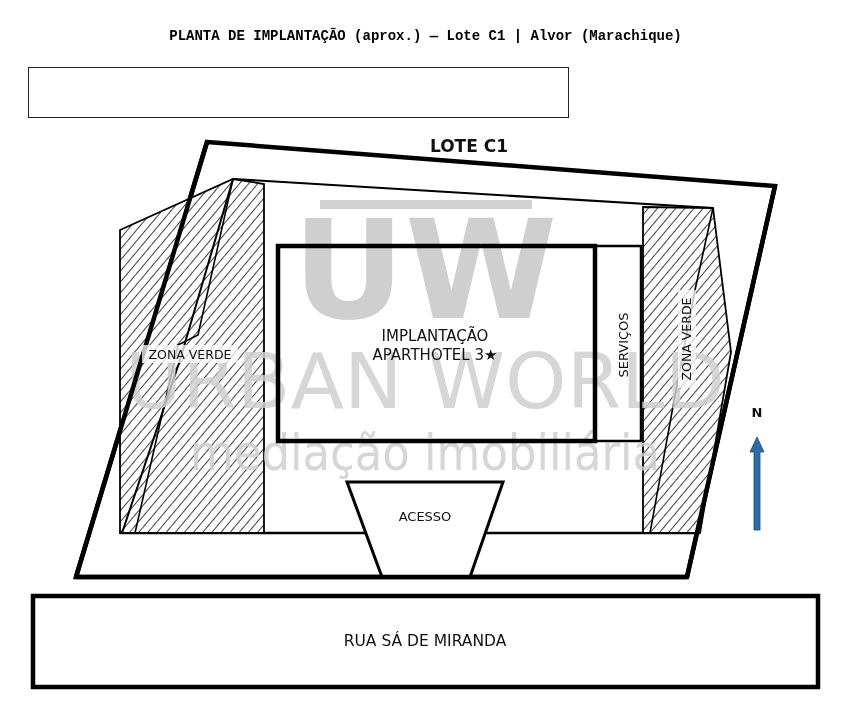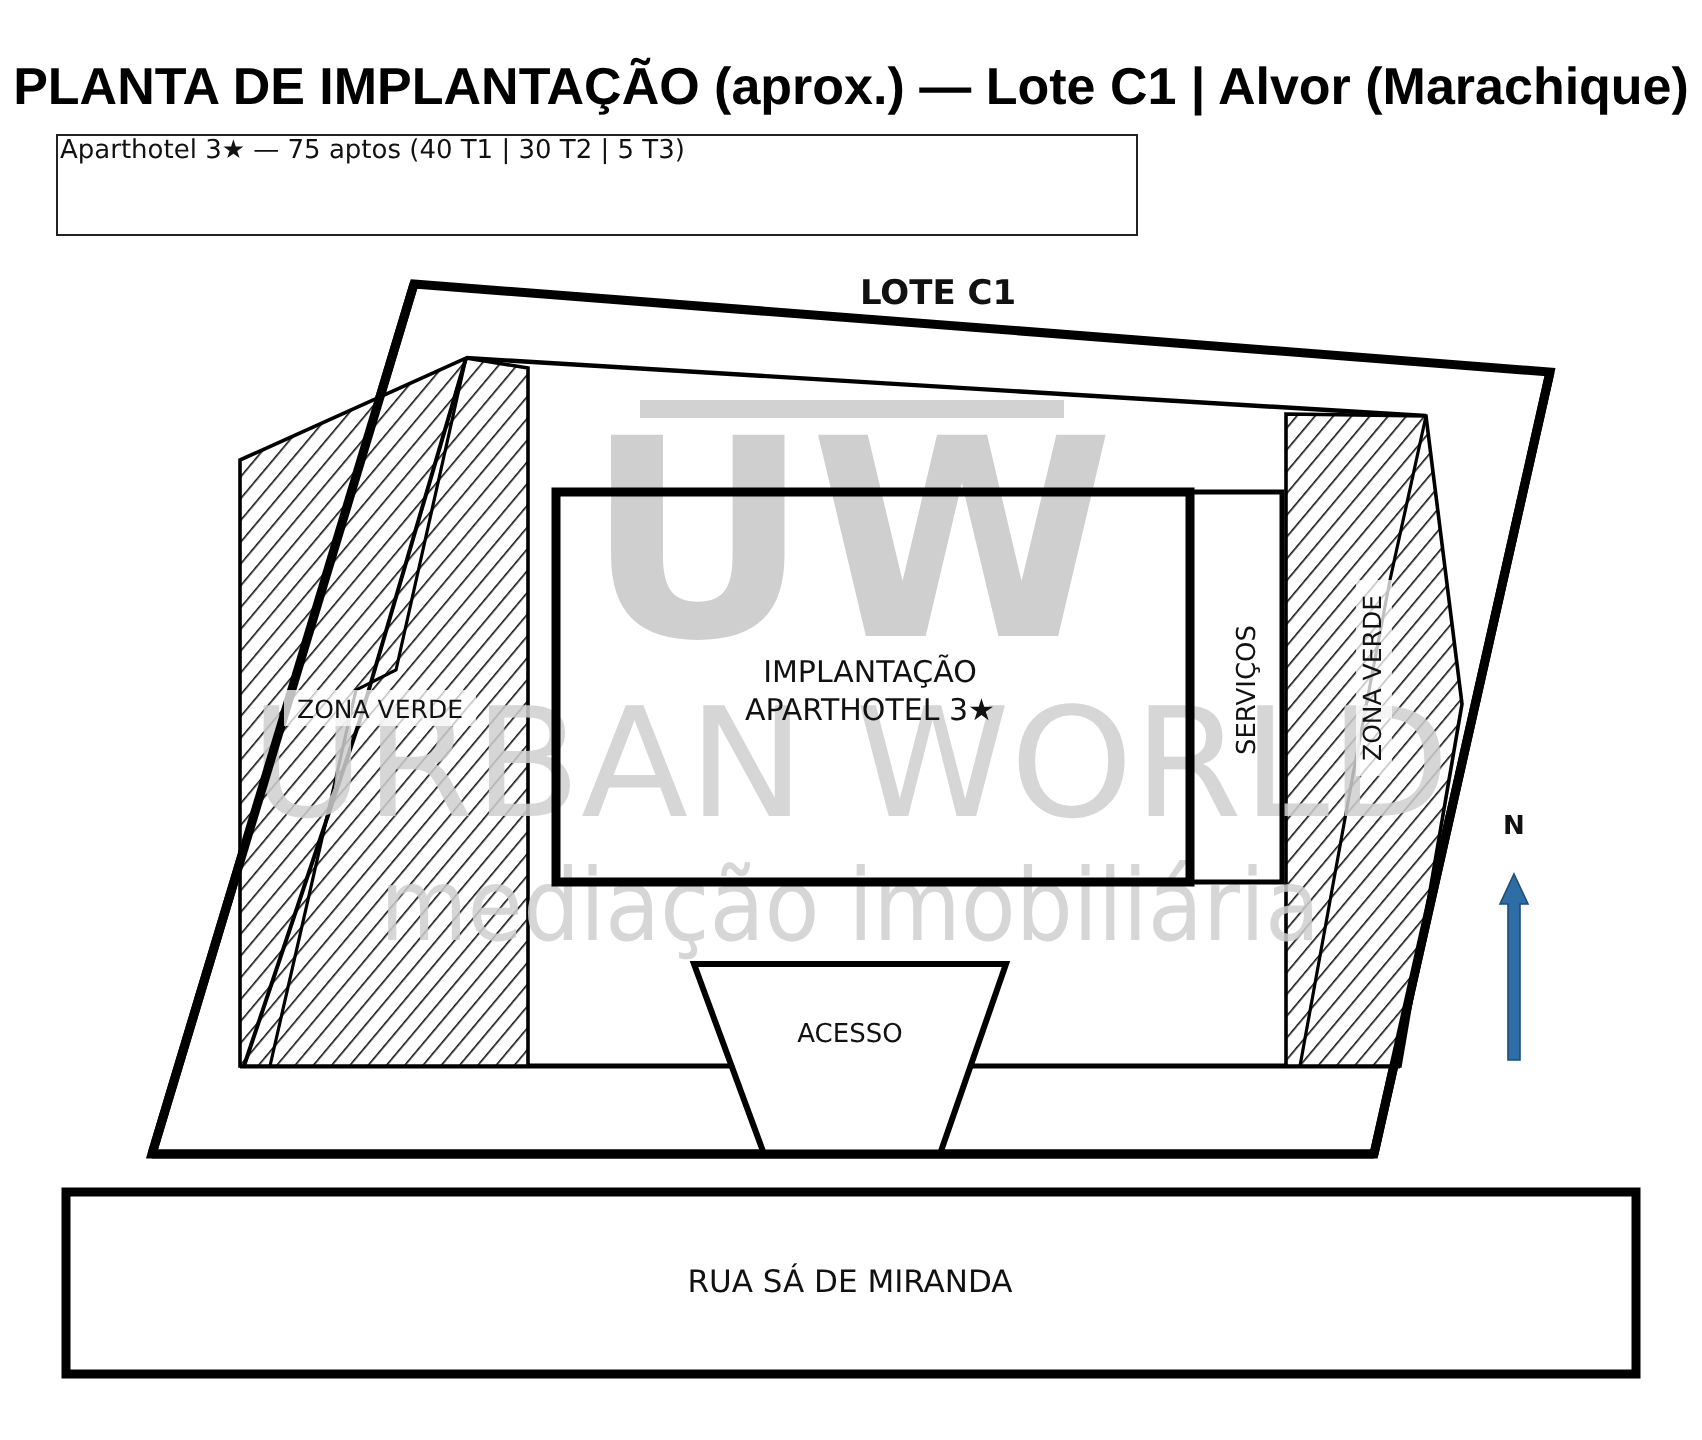--- a/index.html
+++ b/index.html
@@ -1,39 +1,38 @@
 <!DOCTYPE html>
 <html><head>
 <meta charset="utf-8">
 <style>
   html, body { margin: 0; padding: 0; background: #ffffff; }
   body { width: 851px; height: 720px; position: relative; overflow: hidden; font-family: "DejaVu Sans", sans-serif; }
   .title {
     position: absolute; left: 0; top: 28px; width: 851px; text-align: center;
-    font-family: Liberation Sans, sans-serif; font-weight: bold; font-size: 26px; color: #000;
+    font-family: Liberation Mono, monospace; font-weight: bold; font-size: 14px; color: #000;
     letter-spacing: 0px; white-space: nowrap;
   }
   .infobox {
     position: absolute; left: 28px; top: 67px; width: 541px; height: 51px;
     border: 1.3px solid #222; box-sizing: border-box; padding: 0 0 0 1px;
     font-family: "DejaVu Sans", sans-serif; font-size: 13px; line-height: 16.5px; color: #111;
     white-space: nowrap; overflow: hidden;
   }
   .infobox div { height: 16.5px; }
   svg.plan { position: absolute; left: 0; top: 0; }
   .lbl { font-family: "DejaVu Sans", sans-serif; fill: #111; }
   .wm { font-family: "DejaVu Sans", sans-serif; fill: #cfcfcf; }
 </style>
 </head>
 <body>
 
 <div class="title">PLANTA DE IMPLANTAÇÃO (aprox.) — Lote C1 | Alvor (Marachique)</div>
 
 <div class="infobox">
-  <div>Aparthotel 3★ — 75 aptos (40 T1 | 30 T2 | 5 T3)</div>
 </div>
 
 <svg class="plan" width="851" height="720" viewBox="0 0 851 720">
   <defs>
     <pattern id="hatch" patternUnits="userSpaceOnUse" width="7" height="7" patternTransform="rotate(40)">
       <rect width="7" height="7" fill="#ffffff"></rect>
       <line x1="0" y1="0" x2="0" y2="7" stroke="#111" stroke-width="1.6"></line>
     </pattern>
   </defs>
 

